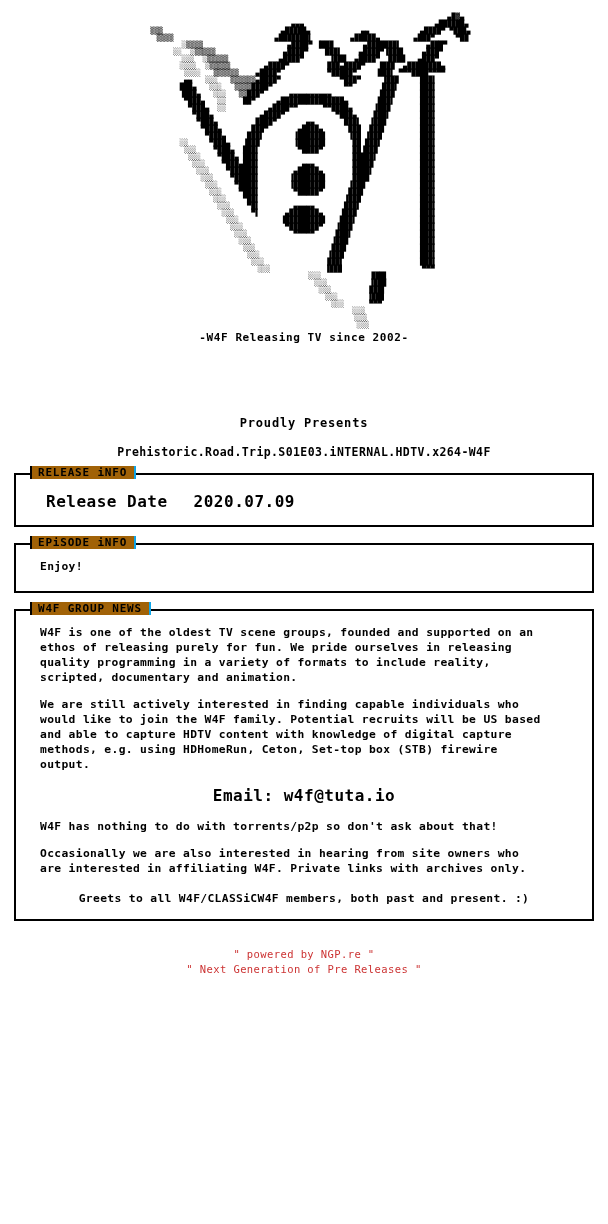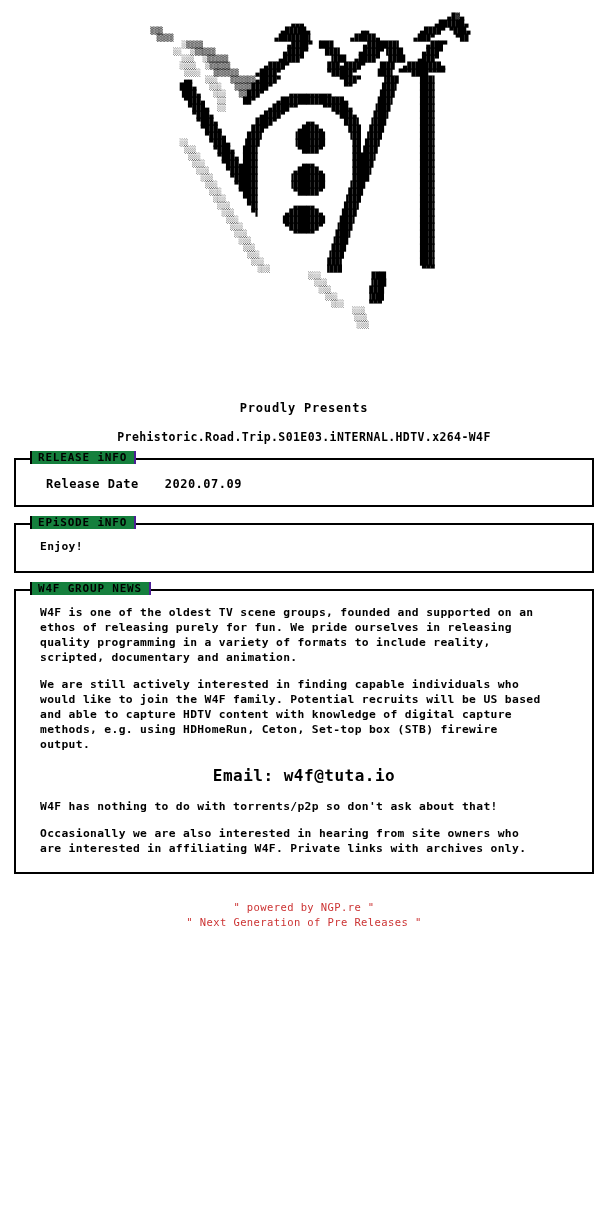--- a/index.html
+++ b/index.html
@@ -70,34 +70,34 @@
     border: 2px solid #000000;
     margin: 0 14px 16px 14px;
     padding: 14px 16px 12px 16px;
     box-sizing: border-box;
     background: #ffffff;
   }
   .box-title {
     position: absolute;
     top: -9px;
     left: 14px;
-    background: #15803d;
+    background: #a16207;
     padding: 0 7px 0 6px;
     font-size: 11px;
     font-weight: bold;
     letter-spacing: 0.8px;
     border-left: 2px solid #000000;
-    border-right: 2px solid #4c1d95;
+    border-right: 2px solid #0ea5e9;
   }
   .box-title::before {
     content: "";
   }
 
   .kv {
-    font-size: 12px;
+    font-size: 16px;
     font-weight: bold;
     letter-spacing: 0.5px;
     padding: 3px 0 2px 14px;
   }
   .kv .k { display: inline-block; }
   .kv .v { display: inline-block; margin-left: 26px; }
 
   .para {
     font-size: 11.3px;
     font-weight: bold;
@@ -184,20 +184,21 @@
                     ░░░             ▐███                   ▀▀▀
                      ░░░            ███▌
                       ░░░          ▐███
                        ░░░         ███▌
                         ░░░       ▐███
                          ░░░      ▀▀▀
                           ░░░
                            ░░░
                             ░░░</pre>
 
+  <div class="tagline">-W4F Releasing TV since 2002-</div>
 
   <div class="presents">Proudly Presents</div>
   <div class="relname">Prehistoric.Road.Trip.S01E03.iNTERNAL.HDTV.x264-W4F</div>
 
   <div class="box">
     <div class="box-title">RELEASE iNFO</div>
     <div class="kv">
       <span class="k">Release Date</span><span class="v">2020.07.09</span>
     </div>
   </div>
@@ -215,20 +216,21 @@
 scripted, documentary and animation.</div>
     <div class="para tight">We are still actively interested in finding capable individuals who
 would like to join the W4F family. Potential recruits will be US based
 and able to capture HDTV content with knowledge of digital capture
 methods, e.g. using HDHomeRun, Ceton, Set-top box (STB) firewire
 output.</div>
     <div class="email">Email: w4f@tuta.io</div>
     <div class="para tight">W4F has nothing to do with torrents/p2p so don't ask about that!</div>
     <div class="para tight">Occasionally we are also interested in hearing from site owners who
 are interested in affiliating W4F. Private links with archives only.</div>
+    <div class="greets">Greets to all W4F/CLASSiCW4F members, both past and present. :)</div>
   </div>
 
   <div class="footer">
     <div style="color: rgb(204, 51, 51);">" powered by NGP.re "</div>
     <div style="color: rgb(204, 51, 51);">" Next Generation of Pre Releases "</div>
   </div>
 
 </div>
 
 </body></html>

